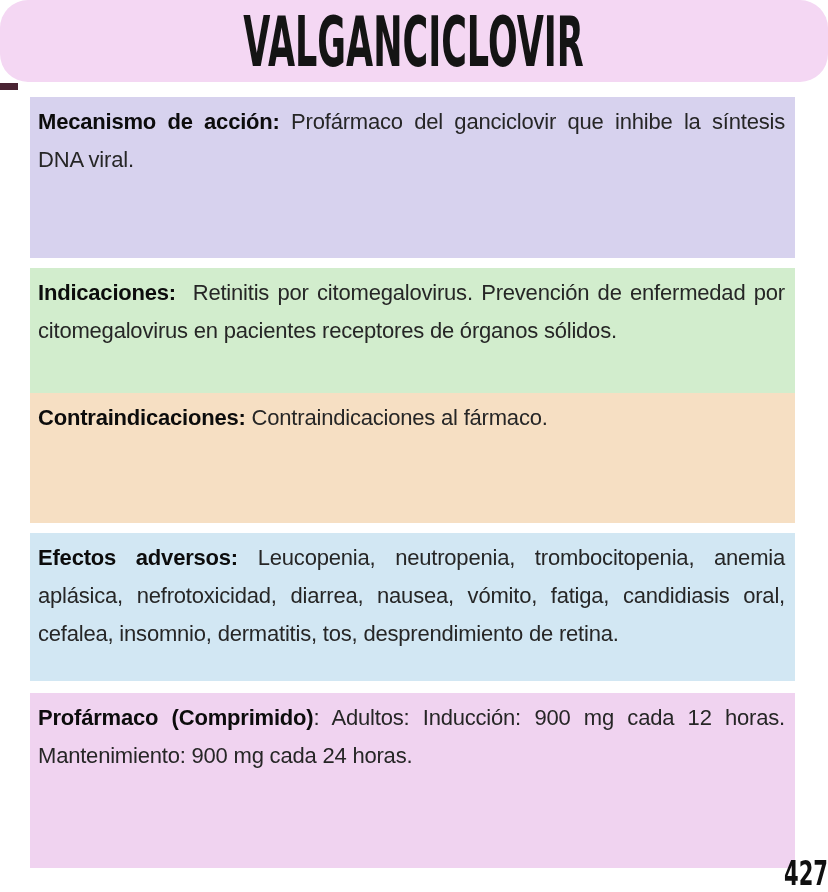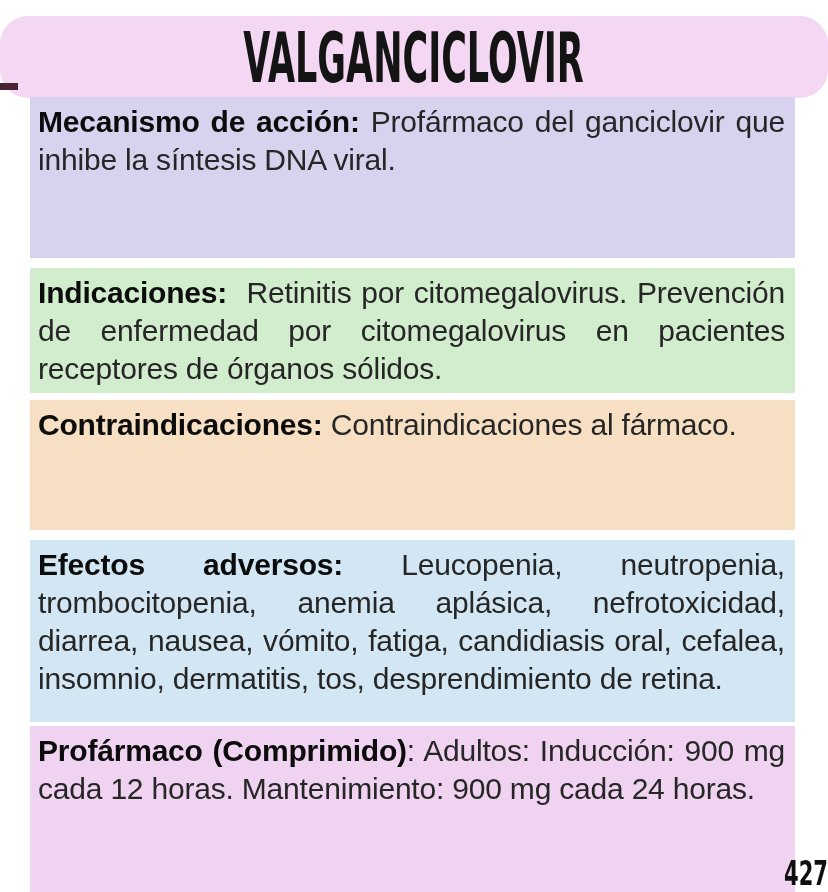--- a/index.html
+++ b/index.html
@@ -7,21 +7,21 @@
     width:828px;height:892px;
     background:#ffffff;
     font-family:"Liberation Sans","DejaVu Sans",sans-serif;
     position:relative;
     overflow:hidden;
   }
   .page{position:relative;width:828px;height:892px;}
 
   
   .title-band{
-    position:absolute;left:0;top:16px;width:828px;height:82px;
+    position:absolute;left:0;top:0;width:828px;height:82px;
     display:flex;align-items:center;justify-content:center;border-radius:28px;
   }
   .title-text{
     font-family:"DejaVu Sans","Liberation Sans",sans-serif;
     font-weight:bold;
     font-size:70px;
     line-height:70px;
     color:#141414;
     display:inline-block;
     transform:scaleX(0.5);
@@ -42,31 +42,31 @@
     position:absolute;left:30px;top:97px;width:765px;
   }
   .section{
     box-sizing:border-box;
     width:765px;
     padding:6px 10px 0 8px;
     overflow:hidden;
   }
   .section p{
     margin:0;
-    font-size:30px;
+    font-size:22px;
     line-height:38px;
     letter-spacing:-0.2px;
     color:#262626;
     text-align:justify;
   }
   .section p b{color:#0c0c0c;}
   .sec-mechanism{height:161px;margin-bottom:10px;}
-  .sec-indications{height:125px;margin-bottom:7px;}
+  .sec-indications{height:125px;}
   .sec-contraindications{height:130px;margin-bottom:10px;}
-  .sec-adverse{height:182px;margin-bottom:4px;padding-left:8px;}
+  .sec-adverse{height:148px;margin-bottom:12px;padding-left:8px;}
   .sec-dosage{height:175px;}
 
   
   .page-number{
     position:absolute;right:0px;bottom:2px;
     font-family:"DejaVu Sans","Liberation Sans",sans-serif;
     font-weight:bold;
     font-size:34px;
     line-height:34px;
     color:#101010;

